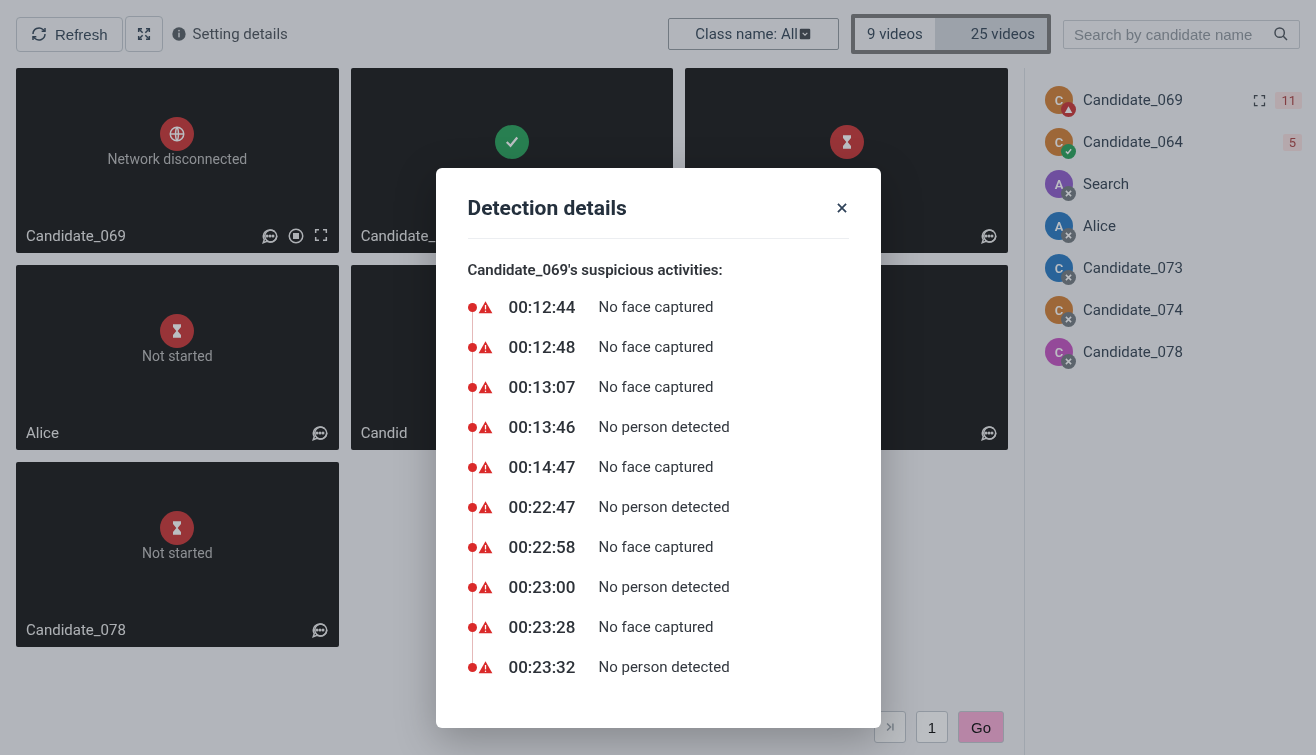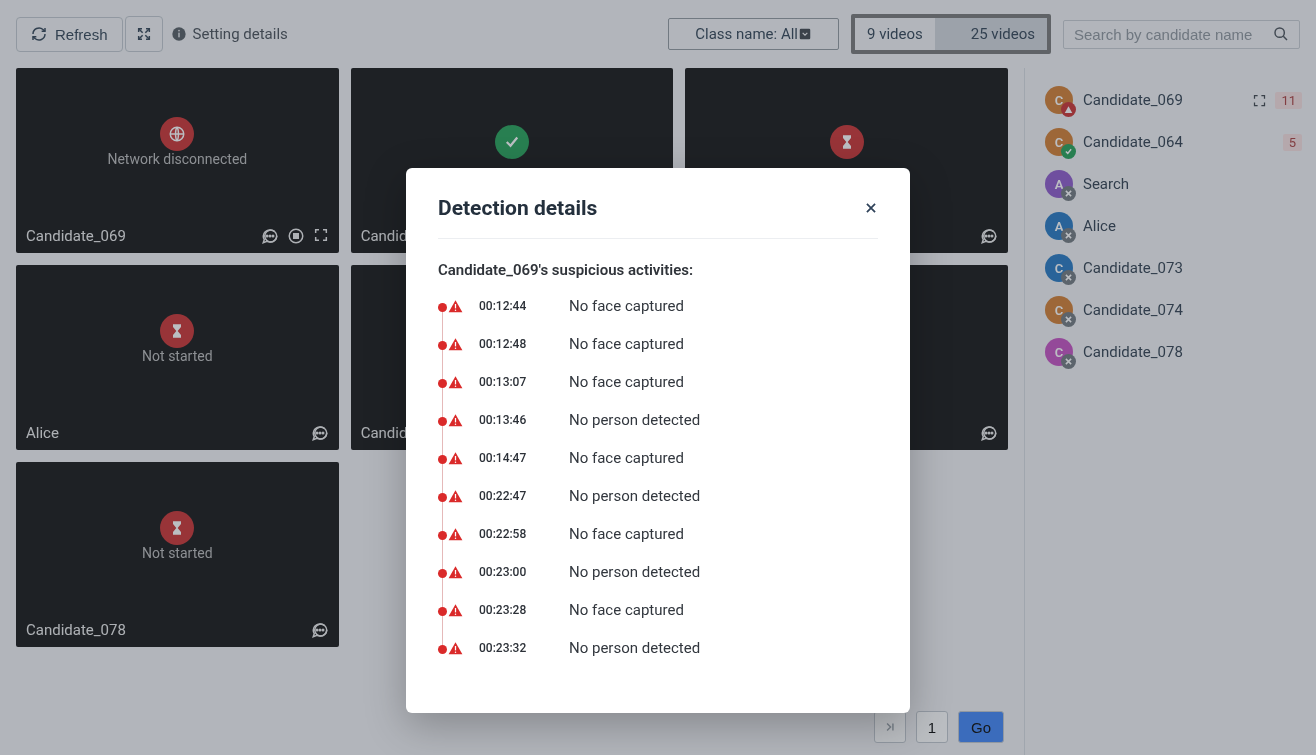--- a/index.html
+++ b/index.html
@@ -30,51 +30,51 @@
   .tile .icon-circle.green { background: #1e9e52; color: #fff; }
   .tile .status-text { font-size: 14px; color: #b8b8b8; }
   .tile .footer { position: absolute; bottom: 0; left: 0; right: 0; display: flex; align-items: center; justify-content: space-between; padding: 6px 10px 8px 10px; }
   .tile .footer .name { font-size: 15px; color: #eaeaea; }
   .tile .footer .icons { display: flex; gap: 8px; }
   .tile .footer .icons span { cursor: pointer; color: #eaeaea; }
   
   
   .pager { position: absolute; bottom: 18px; right: 20px; display: flex; align-items: center; gap: 10px; }
   .page-btn { width: 32px; height: 32px; border: 1px solid #bfc5cc; background: #fff; border-radius: 3px; display: inline-flex; align-items: center; justify-content: center; font-size: 15px; cursor: pointer; }
-  .page-go { height: 32px; padding: 0 12px; border: 1px solid #bfc5cc; background: #3b82f6; border-radius: 3px; font-size: 15px; cursor: pointer; }
+  .page-go { height: 32px; padding: 0 12px; border: 1px solid #bfc5cc; background: #f9a8d4; border-radius: 3px; font-size: 15px; cursor: pointer; }
   .page-input { width: 32px; height: 32px; text-align: center; border: 1px solid #bfc5cc; background: #fff; border-radius: 3px; font-size: 15px; }
   
   
   .sidebar { width: 292px; border-left: 1px solid #d6dbe0; padding: 18px 14px 14px 20px; background: #f1f2f4; }
   .side-header { display: flex; align-items: center; justify-content: space-between; margin-bottom: 18px; }
   .side-header h3 { font-size: 18px; font-weight: 700; color: #1f2d3d; }
   .legend-link { display: inline-flex; align-items: center; gap: 6px; font-size: 15px; color: #144b78; cursor: pointer; }
   .cand-list { display: flex; flex-direction: column; gap: 14px; }
   .cand-item { display: flex; align-items: center; gap: 10px; cursor: pointer; }
   .cand-item .avatar { width: 28px; height: 28px; border-radius: 50%; display: inline-flex; align-items: center; justify-content: center; color: #fff; font-size: 13px; font-weight: 600; position: relative; }
   .cand-item .avatar .badge { position: absolute; right: -3px; bottom: -3px; width: 15px; height: 15px; border-radius: 50%; background: #6e757c; color: #fff; display: flex; align-items: center; justify-content: center; }
   .cand-item .avatar .badge.warn { background: #c92c2c; }
   .cand-item .avatar .badge.ok { background: #1e9e52; }
   .cand-item .label { font-size: 15px; color: #2b3a4a; flex: 1; }
   .cand-item .meta { display: flex; align-items: center; gap: 8px; }
   .cand-item .count-badge { background: #f6dede; color: #a83a3a; font-size: 13px; padding: 1px 6px; border-radius: 2px; }
   
   
   .overlay { position: absolute; inset: 0; background: rgba(60,70,80,0.35); display: flex; align-items: flex-start; justify-content: center; padding-top: 168px; }
-  .modal { background: #fff; width: 504px; border-radius: 6px; box-shadow: 0 12px 40px rgba(0,0,0,0.25); padding: 28px 32px 36px 32px; max-height: 560px; overflow: hidden; }
+  .modal { background: #fff; width: 445px; border-radius: 6px; box-shadow: 0 12px 40px rgba(0,0,0,0.25); padding: 28px 32px 36px 32px; max-height: 560px; overflow: hidden; }
   .modal-head { display: flex; align-items: center; justify-content: space-between; border-bottom: 1px solid #eceef1; padding-bottom: 18px; margin-bottom: 22px; }
   .modal-head h2 { font-size: 21px; font-weight: 700; color: #24303d; }
   .modal-close { font-size: 18px; color: #2f4259; cursor: pointer; }
   .modal-sub { font-size: 15px; font-weight: 600; color: #30343a; margin-bottom: 18px; }
   .timeline { position: relative; padding-left: 10px; }
   .timeline::before { content: ""; position: absolute; left: 4px; top: 6px; bottom: 6px; width: 1px; background: #e5b9b9; }
   .evt { display: flex; align-items: center; gap: 16px; margin-bottom: 20px; position: relative; }
   .evt::before { content: ""; position: absolute; left: -10px; top: 6px; width: 9px; height: 9px; background: #da2a2a; border-radius: 50%; }
   .evt .warn-icon { color: #da2a2a; font-size: 15px; }
-  .evt .time { font-size: 12px; color: #2c3138; width: 74px; font-weight: 500; }
+  .evt .time { font-size: 17px; color: #2c3138; width: 74px; font-weight: 500; }
   .evt .desc { font-size: 15px; color: #32373e; }
   
   svg { display: block; }
 </style>
 </head>
 <body>
 
 <div class="toolbar">
   <button class="btn">
     <svg width="16" height="16" viewBox="0 0 24 24" fill="none" stroke="#2c3e50" stroke-width="2.2">

